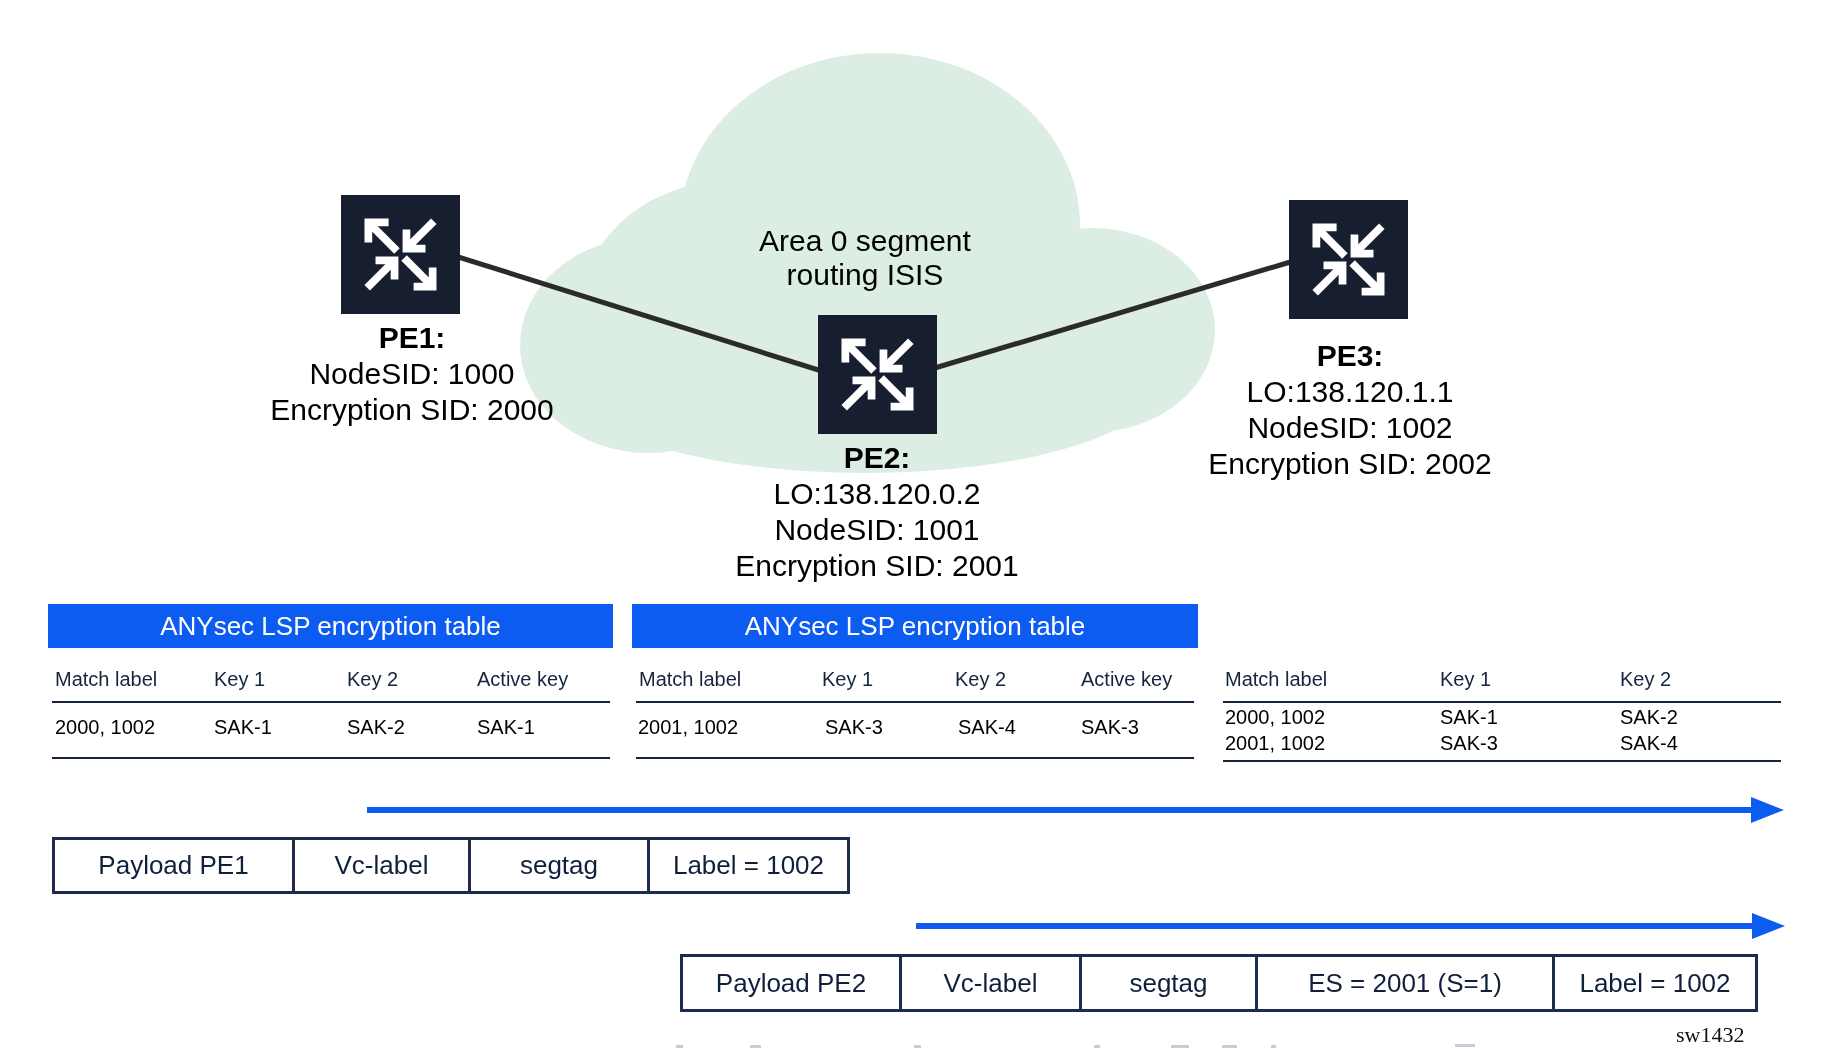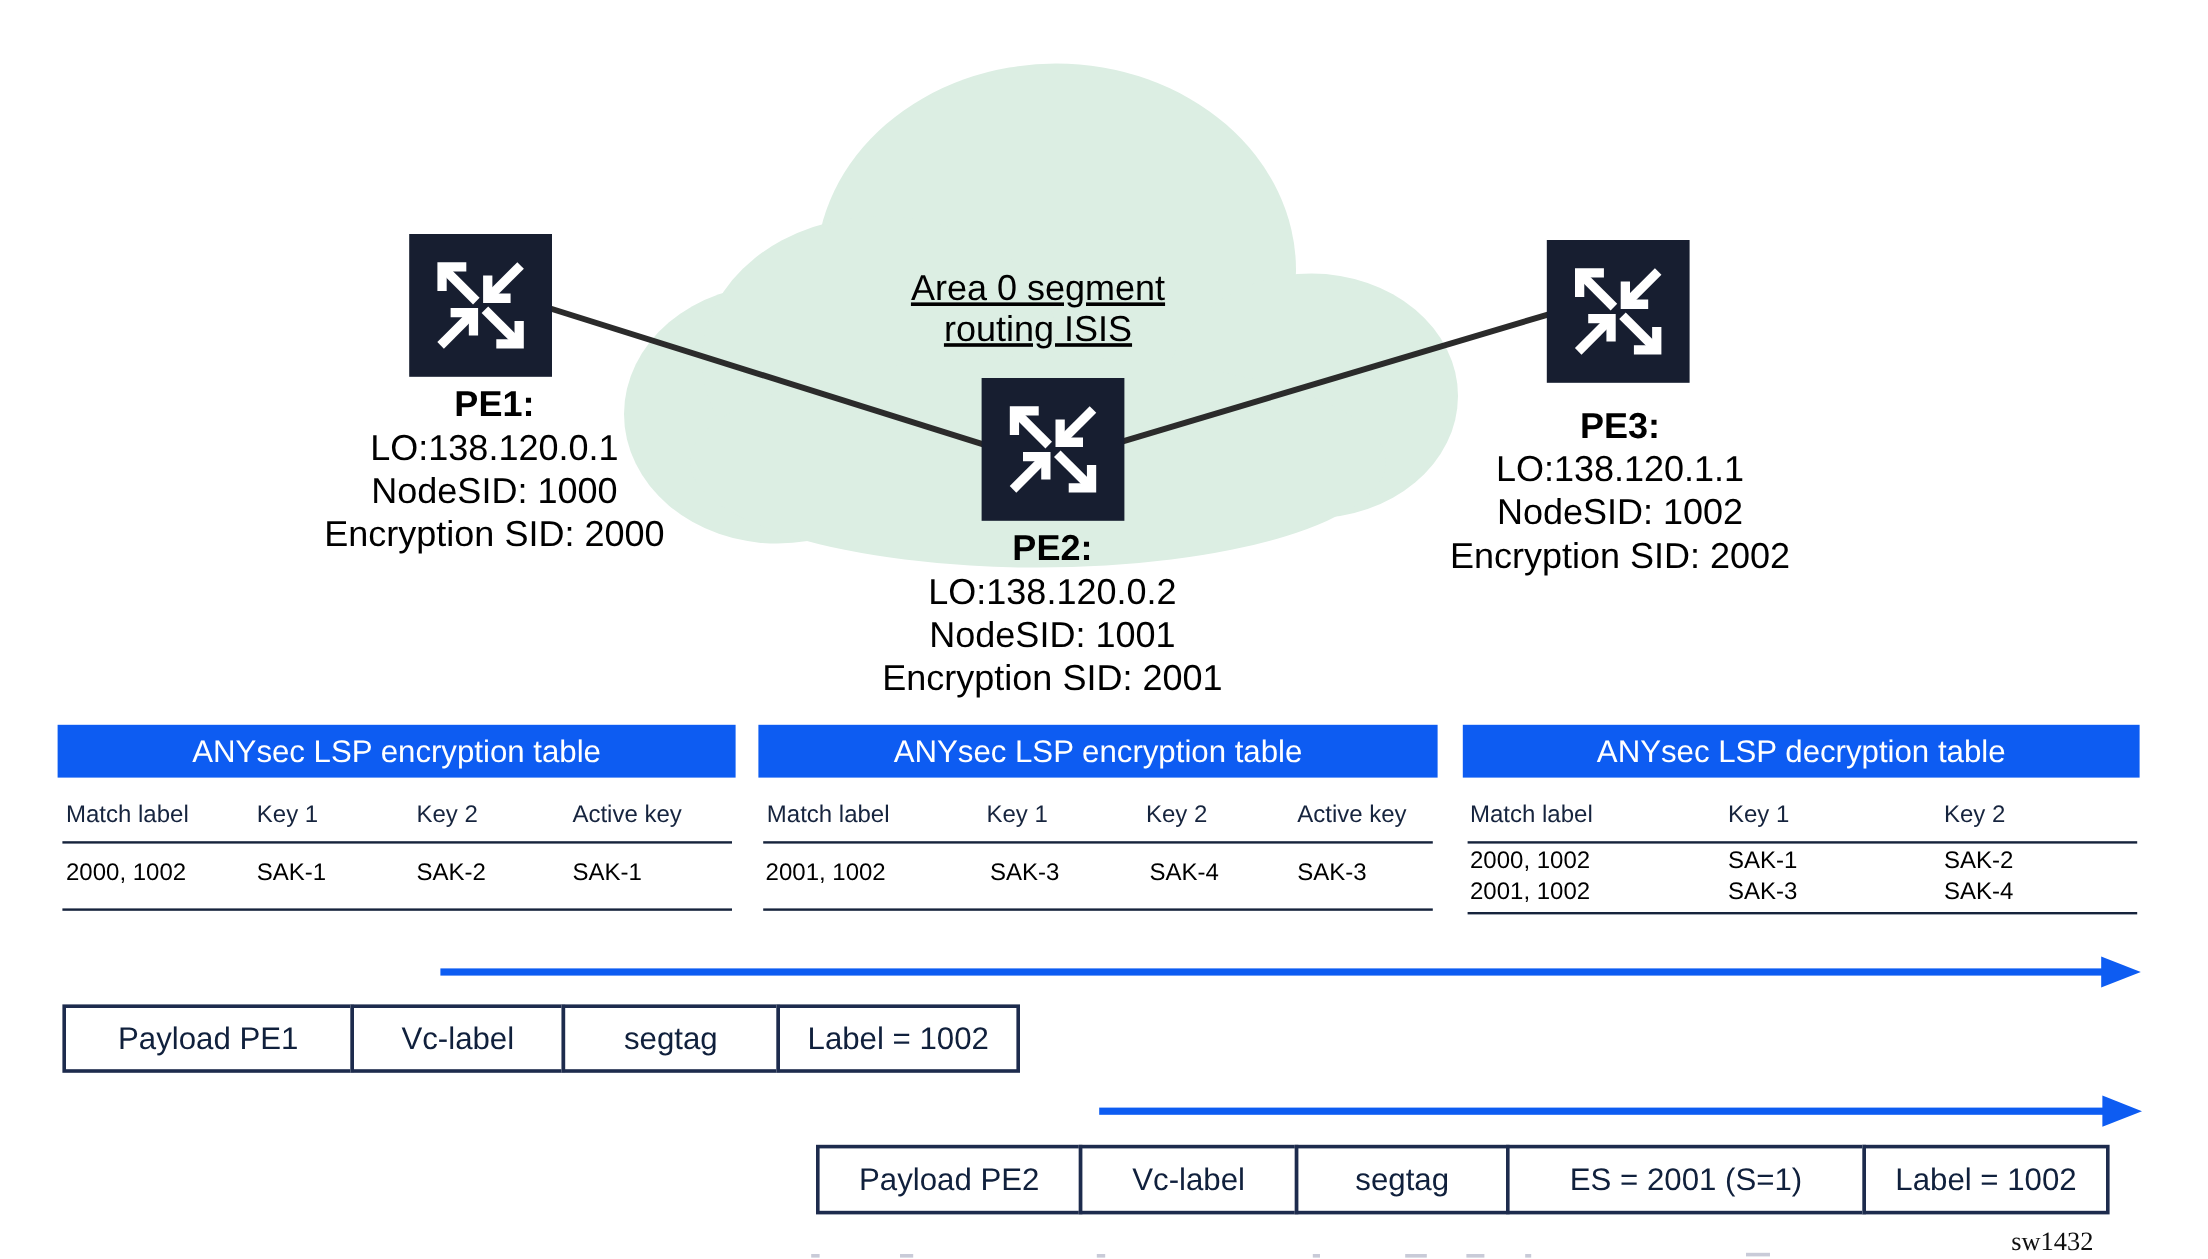--- a/index.html
+++ b/index.html
@@ -4,21 +4,21 @@
 <style>
   html,body{margin:0;padding:0;background:#ffffff;}
   .stage{position:relative;width:1840px;height:1049px;background:#ffffff;overflow:hidden;
          font-family:"Liberation Sans",sans-serif;color:#000;}
   .underlay{position:absolute;left:0;top:0;}
   .router{position:absolute;width:119px;height:119px;background:#171e30;}
   .node-label{position:absolute;text-align:center;font-size:30px;line-height:36px;color:#000;}
   .node-label .nm{font-weight:bold;}
   .node-label span{display:block;}
   .cloud-label{position:absolute;text-align:center;font-size:30px;line-height:34px;color:#000;}
-  .cloud-label span{display:block;text-decoration:underline;}
+  .cloud-label span{display:block;}
   .tbl{position:absolute;top:604px;height:170px;}
   .tbl-bar{position:absolute;left:0;top:0;height:44px;width:100%;background:#0d5cf2;color:#ffffff;
            font-size:26px;line-height:44px;text-align:center;}
   .tbl-h{position:absolute;top:64px;font-size:20px;color:#16243e;white-space:nowrap;}
   .tbl-d{position:absolute;top:112px;font-size:20px;color:#000;white-space:nowrap;}
   .tbl-d2{position:absolute;font-size:20px;line-height:26px;color:#000;white-space:nowrap;}
   .rule{position:absolute;height:2px;background:#16233c;}
   .pkt{position:absolute;display:flex;text-align:center;}
   .pkt .cell{box-sizing:border-box;border:3px solid #1d2b4d;display:flex;align-items:center;
              justify-content:center;font-size:26px;color:#10203c;white-space:nowrap;background:#fff;}
@@ -92,21 +92,20 @@
         <line x1="22" y1="78" x2="45" y2="55"></line>
           <polyline points="29,55 45,55 45,71"></polyline>
         <line x1="53" y1="53" x2="76" y2="76"></line>
           <polyline points="77,61 77,77 61,77"></polyline>
       </g>
     </svg>
   </div>
 
   <div class="node-label" style="left:202px;top:320px;width:420px;">
     <span class="nm">PE1:</span>
-    <span>LO:138.120.0.1</span>
     <span>NodeSID: 1000</span>
     <span>Encryption SID: 2000</span>
   </div>
   <div class="node-label" style="left:667px;top:440px;width:420px;">
     <span class="nm">PE2:</span>
     <span>LO:138.120.0.2</span>
     <span>NodeSID: 1001</span>
     <span>Encryption SID: 2001</span>
   </div>
   <div class="node-label" style="left:1140px;top:338px;width:420px;">
@@ -138,21 +137,20 @@
     <div class="tbl-h" style="left:449px;">Active key</div>
     <div class="rule" style="left:4px;top:97px;width:558px;"></div>
     <div class="tbl-d" style="left:6px;">2001, 1002</div>
     <div class="tbl-d" style="left:193px;">SAK-3</div>
     <div class="tbl-d" style="left:326px;">SAK-4</div>
     <div class="tbl-d" style="left:449px;">SAK-3</div>
     <div class="rule" style="left:4px;top:153px;width:558px;"></div>
   </div>
 
   <div class="tbl" style="left:1219px;width:564px;">
-    <div class="tbl-bar">ANYsec LSP decryption table</div>
     <div class="tbl-h" style="left:6px;">Match label</div>
     <div class="tbl-h" style="left:221px;">Key 1</div>
     <div class="tbl-h" style="left:401px;">Key 2</div>
     <div class="rule" style="left:4px;top:97px;width:558px;"></div>
     <div class="tbl-d2" style="left:6px;top:100px;">
       <span style="display:block;">2000, 1002</span>
       <span style="display:block;">2001, 1002</span>
     </div>
     <div class="tbl-d2" style="left:221px;top:100px;">
       <span style="display:block;">SAK-1</span>

